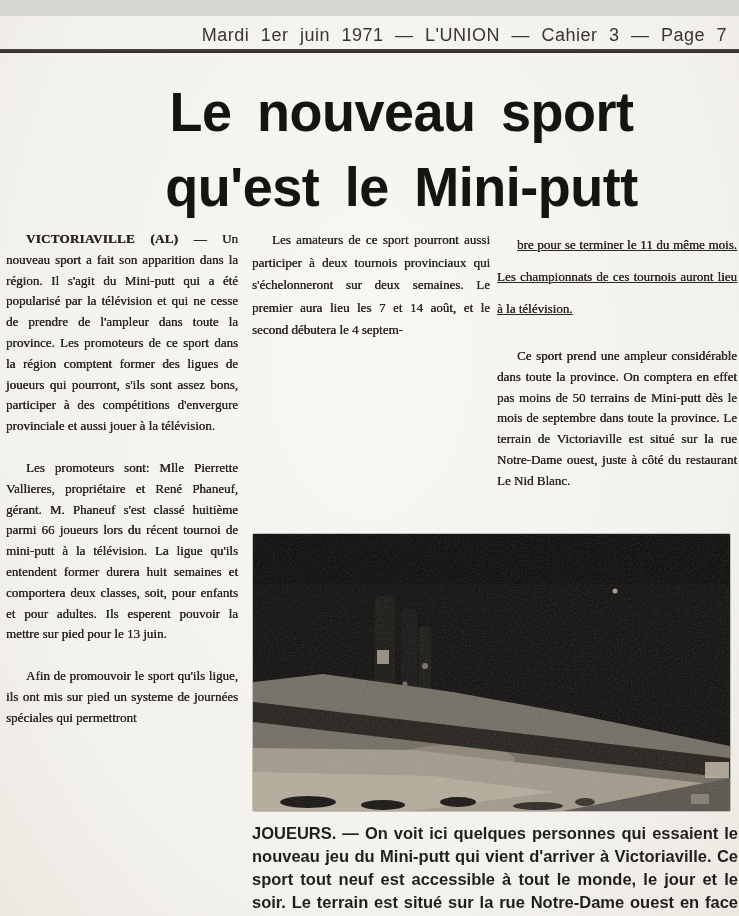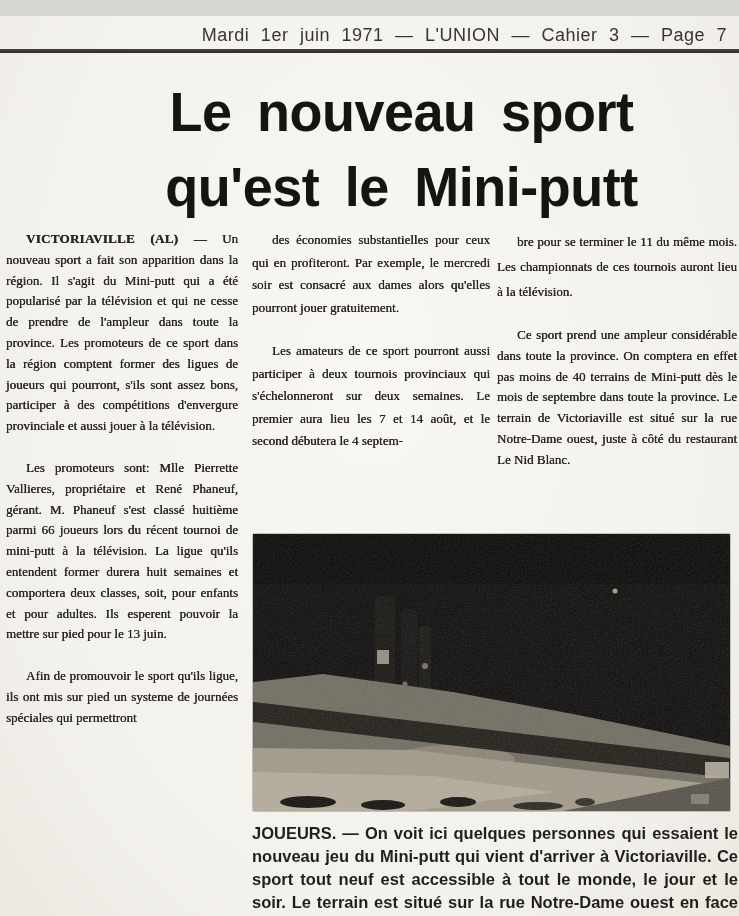--- a/index.html
+++ b/index.html
@@ -37,21 +37,21 @@
   .col{
     position:absolute;top:213px;
     text-align:justify;
     font-size:13px;
     text-shadow:0.3px 0 0 currentColor;
   }
   .col p{margin:0 0 21px 0;text-indent:20px;}
   .col-1{left:6px;width:232px;line-height:20.8px;}
   .col-2{left:252px;width:238px;line-height:22.5px;}
   .col-3{left:497px;width:240px;line-height:20.8px;}
-  .col-3 p:first-child{line-height:25px;}
+  .col-3 p:first-child{line-height:32px;text-decoration:underline;}
   .dateline{font-weight:bold;letter-spacing:.3px;}
   .photo{
     position:absolute;left:253px;top:518px;width:477px;height:277px;
     background:#0c0b09;
     border-radius:2px;
     box-shadow:0 0 0 1px rgba(40,38,33,.25);
   }
   .photo svg{display:block;width:100%;height:100%;}
   .caption{
     position:absolute;left:252px;top:806px;width:486px;
@@ -79,27 +79,26 @@
     <div>qu'est le Mini-putt</div>
   </div>
 
   <div class="col col-1">
     <p><span class="dateline">VICTORIAVILLE (AL) —</span> <span>Un nouveau sport a fait son apparition dans la région. Il s'agit du Mini-putt qui a été popularisé par la télévision et qui ne cesse de prendre de l'ampleur dans toute la province. Les promoteurs de ce sport dans la région comptent former des ligues de joueurs qui pourront, s'ils sont assez bons, participer à des compétitions d'envergure provinciale et aussi jouer à la télévision.</span></p>
     <p>Les promoteurs sont: Mlle Pierrette Vallieres, propriétaire et René Phaneuf, gérant. M. Phaneuf s'est classé huitième parmi 66 joueurs lors du récent tournoi de mini-putt à la télévision. La ligue qu'ils entendent former durera huit semaines et comportera deux classes, soit, pour enfants et pour adultes. Ils esperent pouvoir la mettre sur pied pour le 13 juin.</p>
     <p>Afin de promouvoir le sport qu'ils ligue, ils ont mis sur pied un systeme de journées spéciales qui permettront</p>
   </div>
 
   <div class="col col-2">
-    <p>des économies substantielles pour ceux qui en profiteront. Par exemple, le mercredi soir est consacré aux dames alors qu'elles pourront jouer gratuitement.</p>
     <p>Les amateurs de ce sport pourront aussi participer à deux tournois provinciaux qui s'échelonneront sur deux semaines. Le premier aura lieu les 7 et 14 août, et le second débutera le 4 septem-</p>
   </div>
 
   <div class="col col-3">
     <p>bre pour se terminer le 11 du même mois. Les championnats de ces tournois auront lieu à la télévision.</p>
-    <p>Ce sport prend une ampleur considérable dans toute la province. On comptera en effet pas moins de 40 terrains de Mini-putt dès le mois de septembre dans toute la province. Le terrain de Victoriaville est situé sur la rue Notre-Dame ouest, juste à côté du restaurant Le Nid Blanc.</p>
+    <p>Ce sport prend une ampleur considérable dans toute la province. On comptera en effet pas moins de 50 terrains de Mini-putt dès le mois de septembre dans toute la province. Le terrain de Victoriaville est situé sur la rue Notre-Dame ouest, juste à côté du restaurant Le Nid Blanc.</p>
   </div>
 
   <div class="photo">
     <svg viewBox="0 0 477 277" preserveAspectRatio="none">
       <defs>
         <filter id="grain" x="0" y="0" width="100%" height="100%">
           <feTurbulence type="fractalNoise" baseFrequency="0.75" numOctaves="2" stitchTiles="stitch"></feTurbulence>
           <feColorMatrix type="saturate" values="0"></feColorMatrix>
         </filter>
       </defs>

